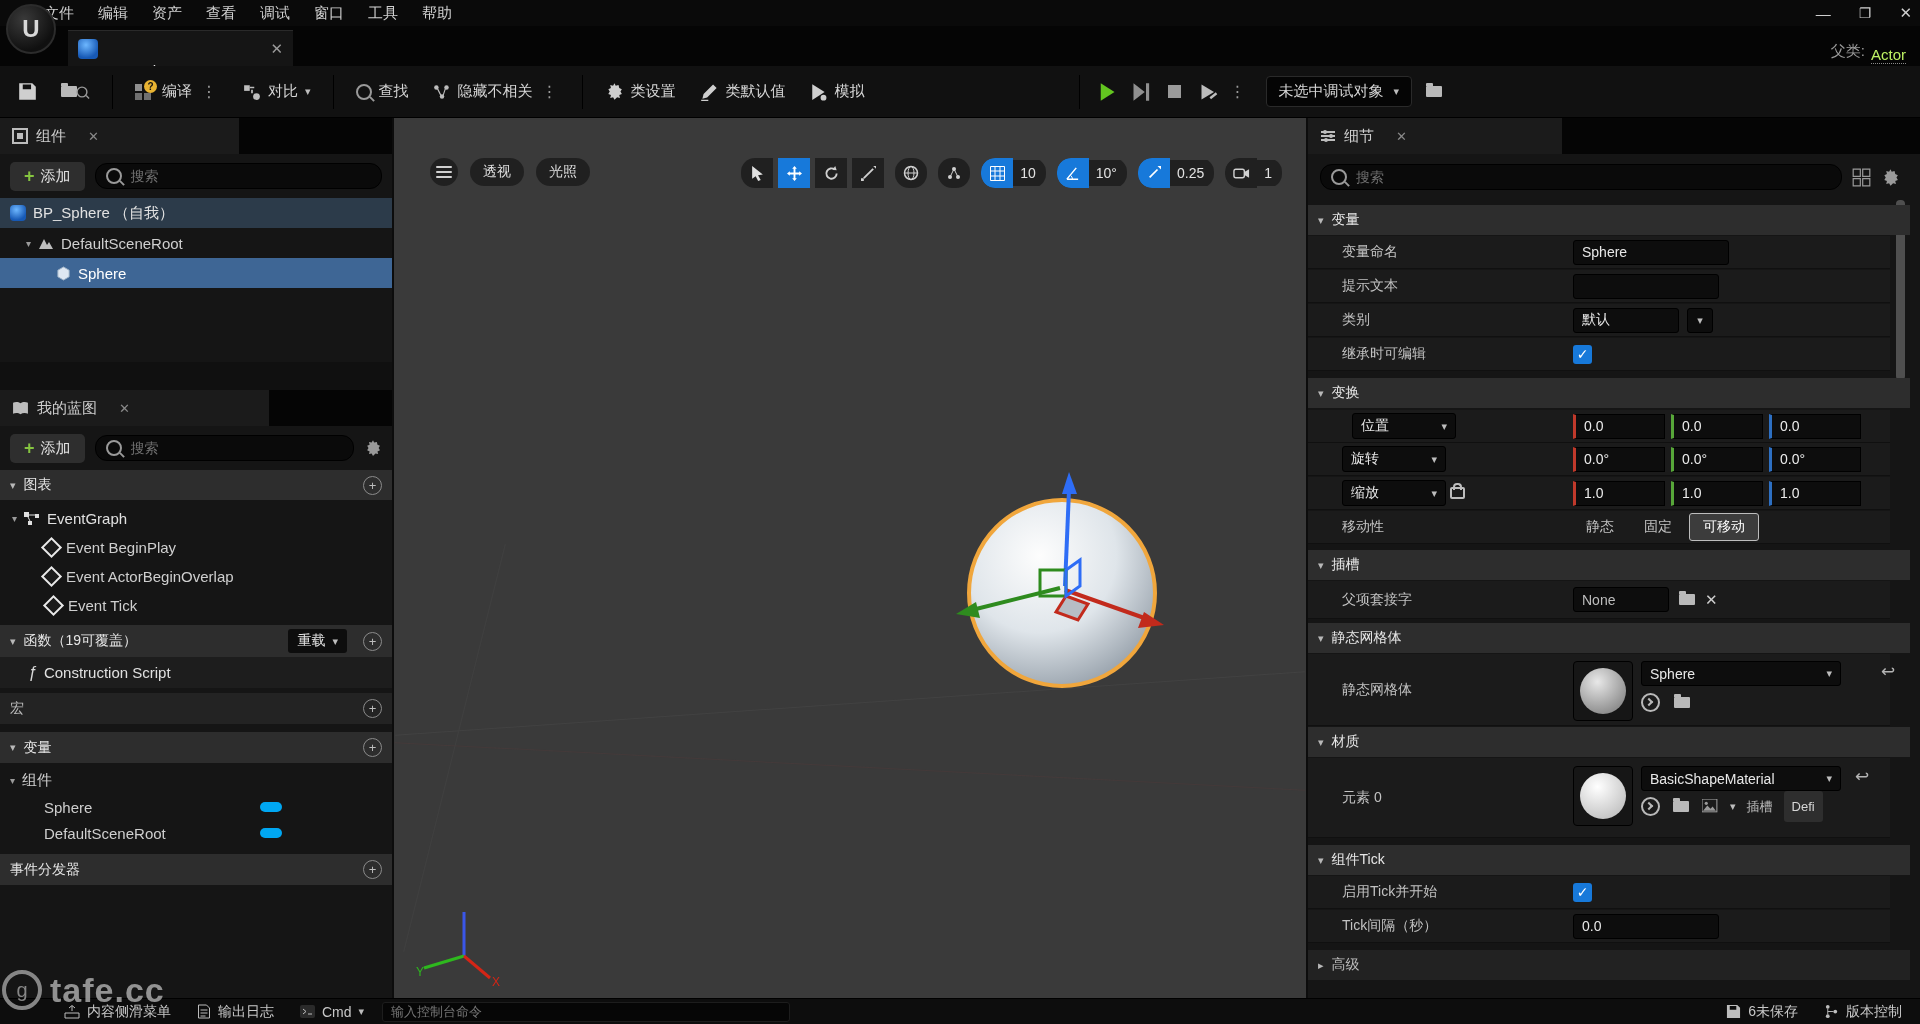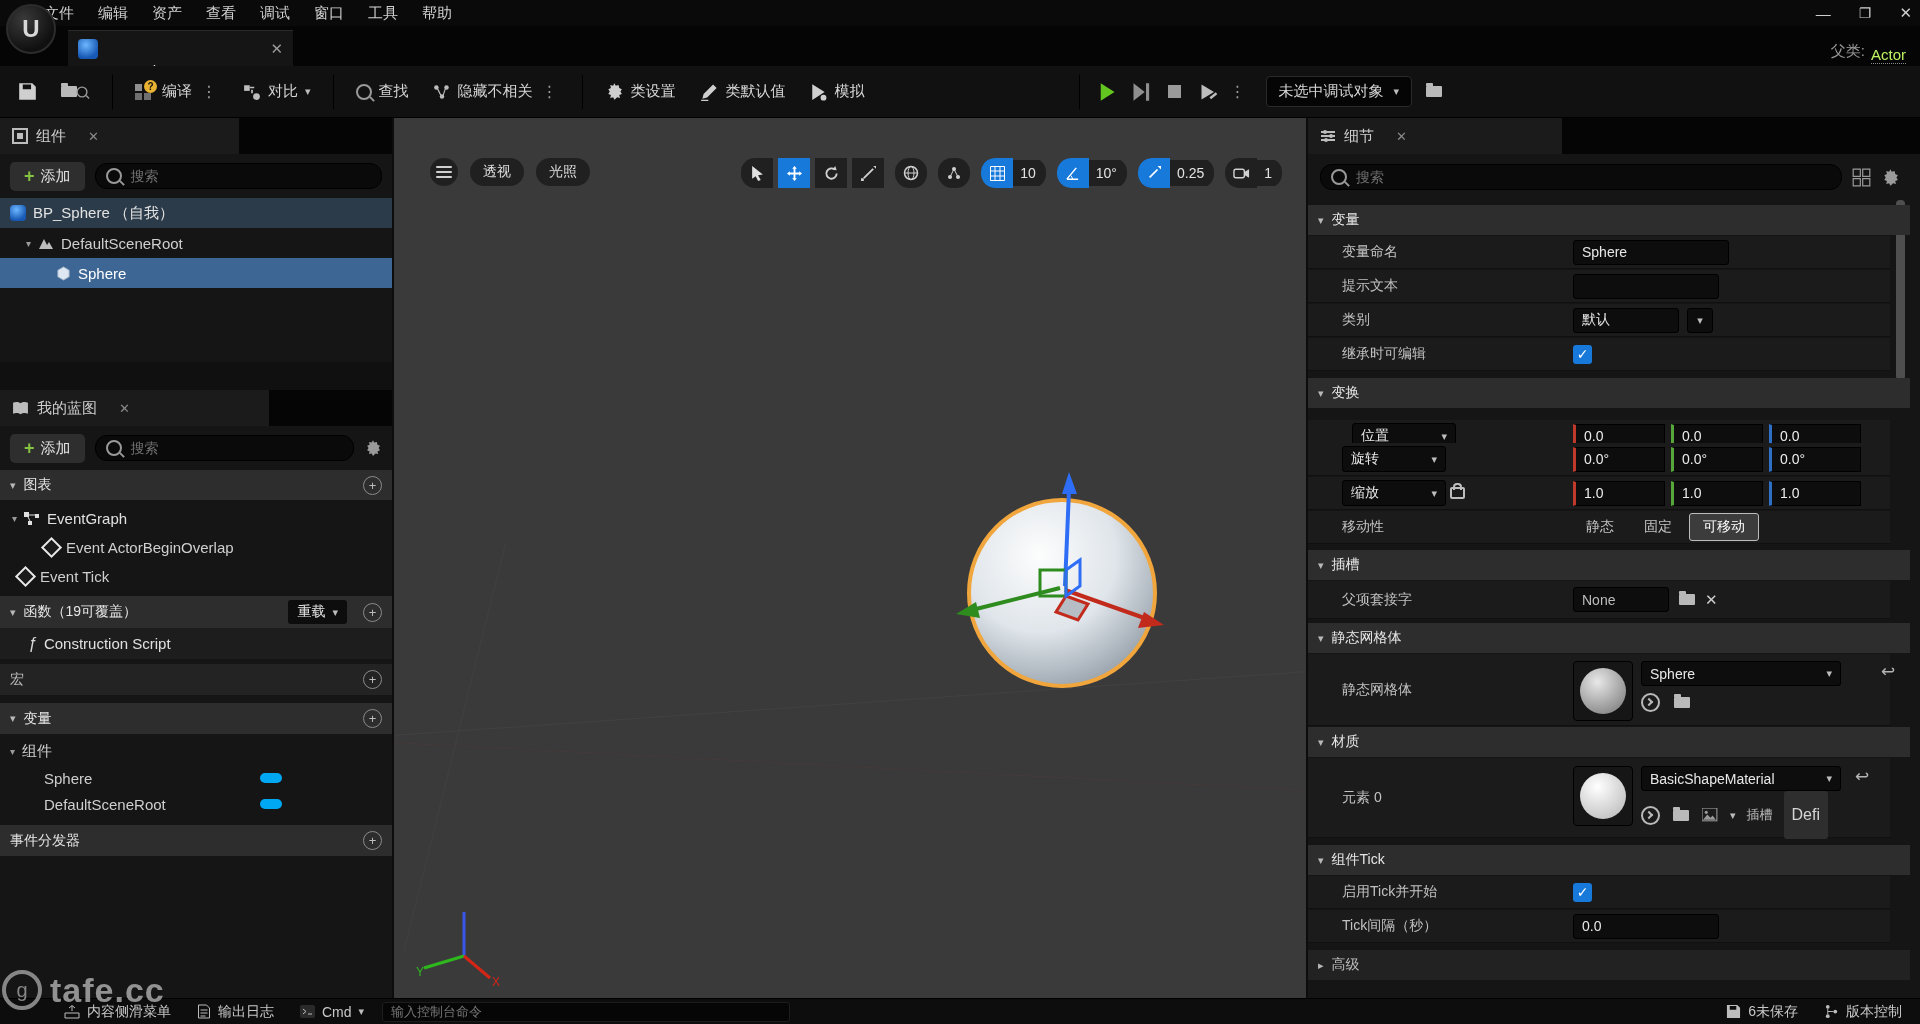--- a/index.html
+++ b/index.html
@@ -286,23 +286,27 @@
       <svg width="16" height="14" viewBox="0 0 16 14">
           <rect x="0" y="0" width="5" height="5" fill="#e0e0e0"></rect>
           <rect x="11" y="2" width="4" height="4" fill="#e0e0e0"></rect>
           <rect x="4" y="9" width="4" height="4" fill="#e0e0e0"></rect>
           <path d="M5 3h6M6 9L4 5" stroke="#e0e0e0" fill="none"></path>
         </svg>
       <span style="color:#e0e0e0;">EventGraph</span>
     </div>
     <div class="treerow" style="height:29px;padding-left:44px;">
       <span class="diam"></span>
+      <span>Event BeginPlay</span>
+    </div>
+    <div class="treerow" style="height:29px;padding-left:44px;">
+      <span class="diam"></span>
       <span>Event ActorBeginOverlap</span>
     </div>
-    <div class="treerow" style="height:29px;padding-left:18px;">
+    <div class="treerow" style="height:29px;padding-left:46px;">
       <span class="diam"></span>
       <span>Event Tick</span>
     </div>
     <div class="sect" style="height:32px;margin-top:5px;">
       <span class="tri">▾</span>
       <span>函数（19可覆盖）</span>
       <span style="margin-left:auto;background:#0d0d0d;border-radius:3px;padding:3px 9px;display:flex;gap:7px;align-items:center;">
         <span>重载</span>
         <span class="caret">▾</span>
       </span>
@@ -548,21 +552,21 @@
     <span>继承时可编辑</span>
     <span class="dval">
         <span class="cbox">✓</span>
       </span>
   </div>
 
   <div class="sect abs" style="left:1308px;top:378px;width:582px;height:30px;">
     <span class="tri">▾</span>
     <span>变换</span>
   </div>
-  <div class="drow" style="top:420px;padding-left:44px;">
+  <div class="drow" style="top:410px;padding-left:44px;">
     <span class="ddbox" style="width:104px;height:26px;">
       <span>位置</span>
         <span class="caret">▾</span>
     </span>
     <span class="dval" style="gap:6px;">
       <span class="numf bx">0.0</span>
       <span class="numf by">0.0</span>
       <span class="numf bz">0.0</span>
     </span>
   </div>
@@ -659,21 +663,21 @@
           <span class="miniicon">
               <span class="folder"></span>
             </span>
           <svg width="17" height="15" viewBox="0 0 16 14">
               <rect x="0" y="0" width="14" height="12" stroke="#9a9a9a" fill="none"></rect>
               <circle cx="4" cy="4" r="1.5" fill="#9a9a9a"></circle>
               <path d="M1 11l4-5 3 3 2-2 3 4z" fill="#9a9a9a"></path>
             </svg>
           <span class="caret">▾</span>
           <span style="color:#bdbdbd;font-size:13px;">插槽</span>
-          <span style="background:#2e2e2e;border-radius:3px;padding:15px 8px;font-size:16px;color:#d6d6d6;">Defi</span>
+          <span style="background:#2e2e2e;border-radius:3px;padding:8px 8px;font-size:13px;color:#d6d6d6;">Defi</span>
         </span>
       </span>
       <span class="resetarrow" style="margin-left:6px;">↩</span>
     </span>
   </div>
 
   <div class="sect abs" style="left:1308px;top:845px;width:582px;height:30px;">
     <span class="tri">▾</span>
     <span>组件Tick</span>
   </div>

